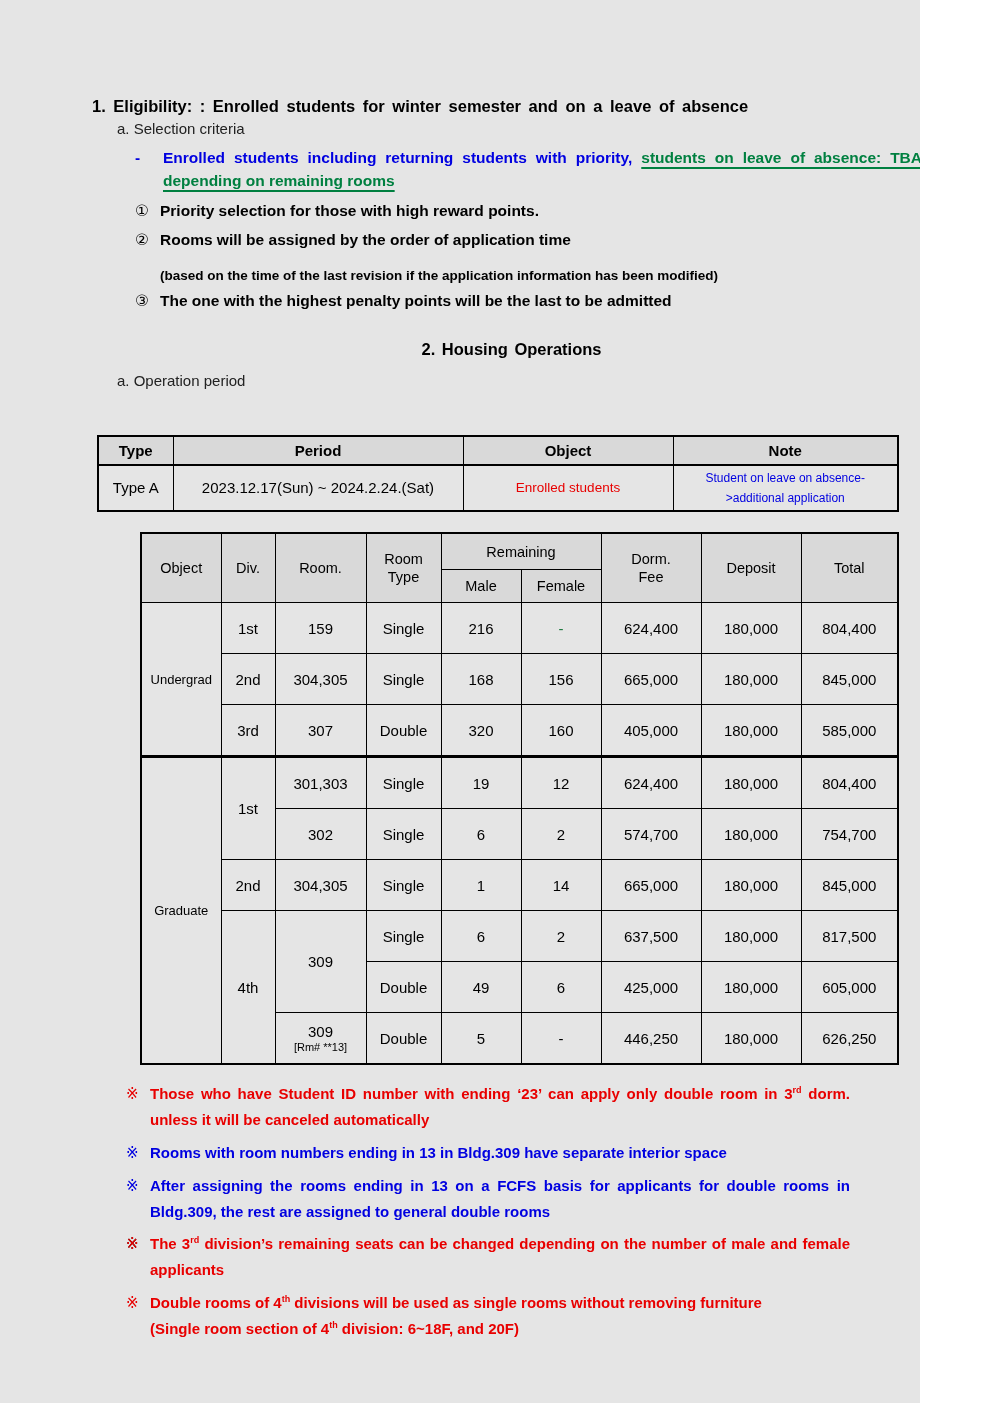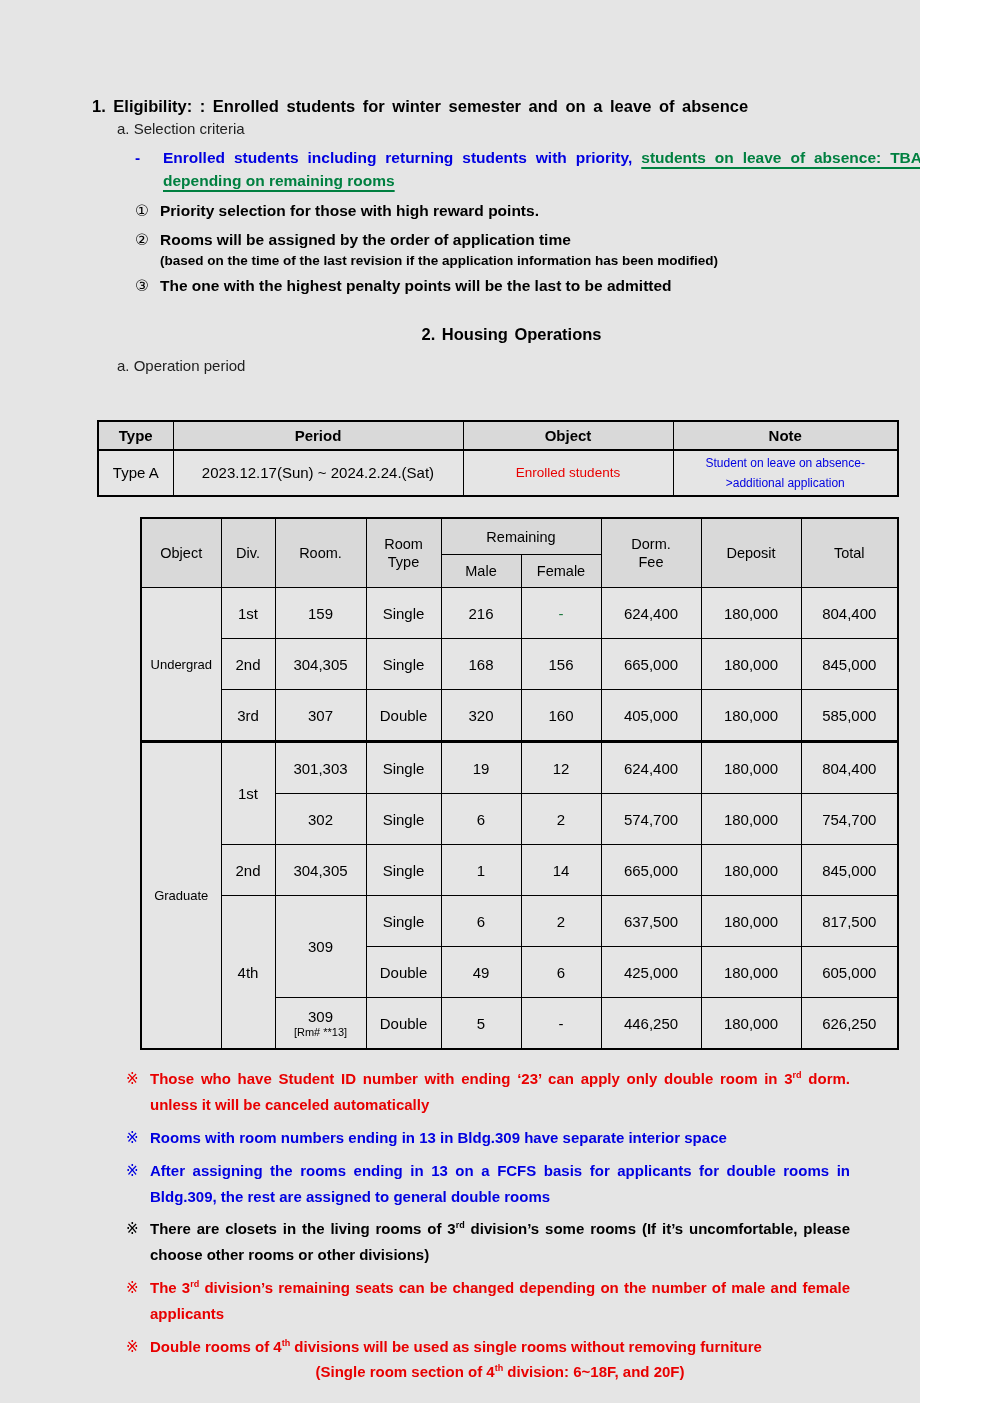--- a/index.html
+++ b/index.html
@@ -10,21 +10,21 @@
   
   .h1{margin:97px 60px 0 92px;font-size:16.5px;font-weight:700;word-spacing:3px;}
   .suba{margin:4px 0 0 117px;font-size:15px;color:#222;}
   .bullet{position:relative;margin:9px 0 0 163px;width:759px;text-align:justify;
           font-size:15.5px;font-weight:700;line-height:1.5;}
   .bullet .dash{position:absolute;left:-28px;color:#0000e0;}
   .blue-txt{color:#0000e0;}
   .green-txt{color:#008040;text-decoration:underline;text-decoration-thickness:2px;text-underline-offset:4px;}
   .num-item{position:relative;margin:7px 40px 0 160px;font-size:15.5px;font-weight:700;line-height:1.45;}
   .num-item .marker{position:absolute;left:-25px;font-weight:400;}
-  .subnote{margin:2px 20px 0 160px;font-size:13.5px;font-weight:600;}
+  .subnote{margin:17px 20px 0 160px;font-size:13.5px;font-weight:600;}
 
   
   .h2{margin:27px 0 0 103px;font-size:16.5px;font-weight:700;word-spacing:2px;text-align:center;}
   .subb{margin:13px 7px 0 117px;font-size:15px;color:#222;}
 
   
   table{border-collapse:collapse;table-layout:fixed;}
   .t1{margin:46px 0 0 97px;width:800px;border:2.5px solid #000;text-align:center;}
   .t1 th,.t1 td{border:1.5px solid #000;padding:0 4px;}
   .t1 thead th{background:#d9d9d9;font-weight:700;font-size:15px;height:27px;border-bottom:2px solid #000;}
@@ -47,21 +47,21 @@
   .t2 .bldg-sub{font-size:11px;line-height:1.1;margin-top:1px;}
 
   
   .notes{margin-top:16px;}
   .note{position:relative;margin:7px 70px 0 150px;text-align:justify;
         font-size:15px;font-weight:700;line-height:1.72;}
   .note .nmark{position:absolute;left:-24px;font-weight:400;}
   .note.red{color:#e80000;}
   .note.blue{color:#0000e0;}
   .note.black{color:#000000;}
-  .note .line2{display:block;text-align:center;}
+  .note .line2{display:block;text-align:left;}
 </style>
 </head>
 <body>
 
 <div class="page">
 
   <div class="h1">
     <span>1.</span>
     <span>Eligibility: : Enrolled students for winter semester and on a leave of absence</span>
   </div>
@@ -251,21 +251,20 @@
     <div class="note blue">
       <span class="nmark">※</span>
       <span>Rooms with room numbers ending in 13 in Bldg.309 have separate interior space</span>
     </div>
     <div class="note blue">
       <span class="nmark">※</span>
       <span>After assigning the rooms ending in 13 on a FCFS basis for applicants for double rooms in Bldg.309, the rest are assigned to general double rooms</span>
     </div>
     <div class="note black">
       <span class="nmark">※</span>
-      <span>There are closets in the living rooms of 3<sup>rd</sup> division’s some rooms (If it’s uncomfortable, please choose other rooms or other divisions)</span>
     </div>
     <div class="note red">
       <span class="nmark">※</span>
       <span>The 3<sup>rd</sup> division’s remaining seats can be changed depending on the number of  male and female applicants</span>
     </div>
     <div class="note red">
       <span class="nmark">※</span>
       <span>Double rooms of  4<sup>th</sup> divisions will be used as single rooms without removing furniture</span>
       <span class="line2">(Single room section of 4<sup>th</sup> division: 6~18F, and 20F)</span>
     </div>

